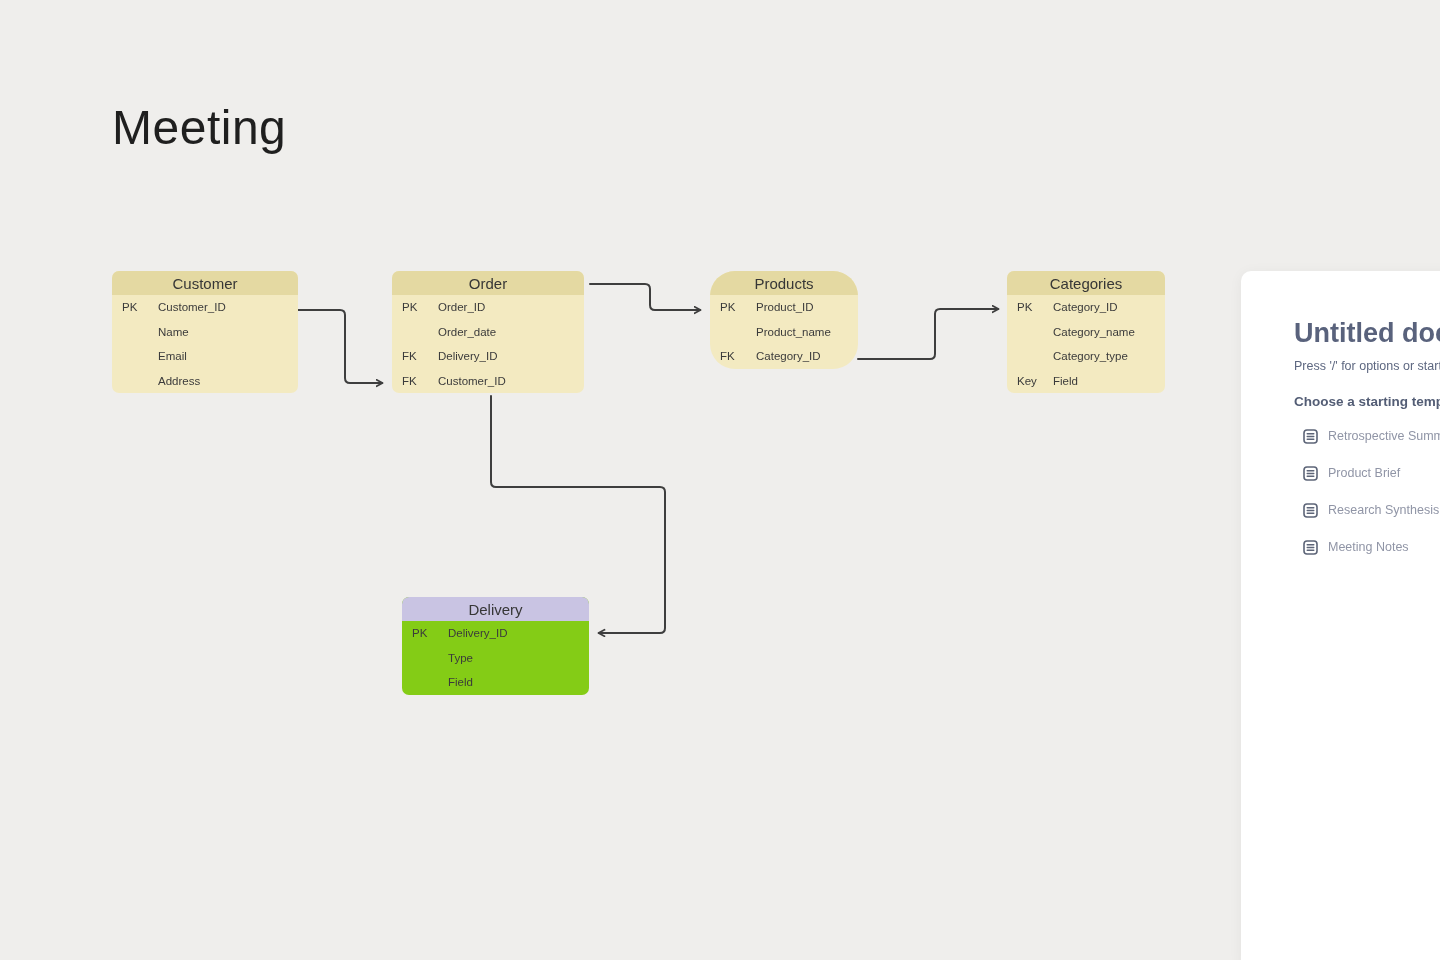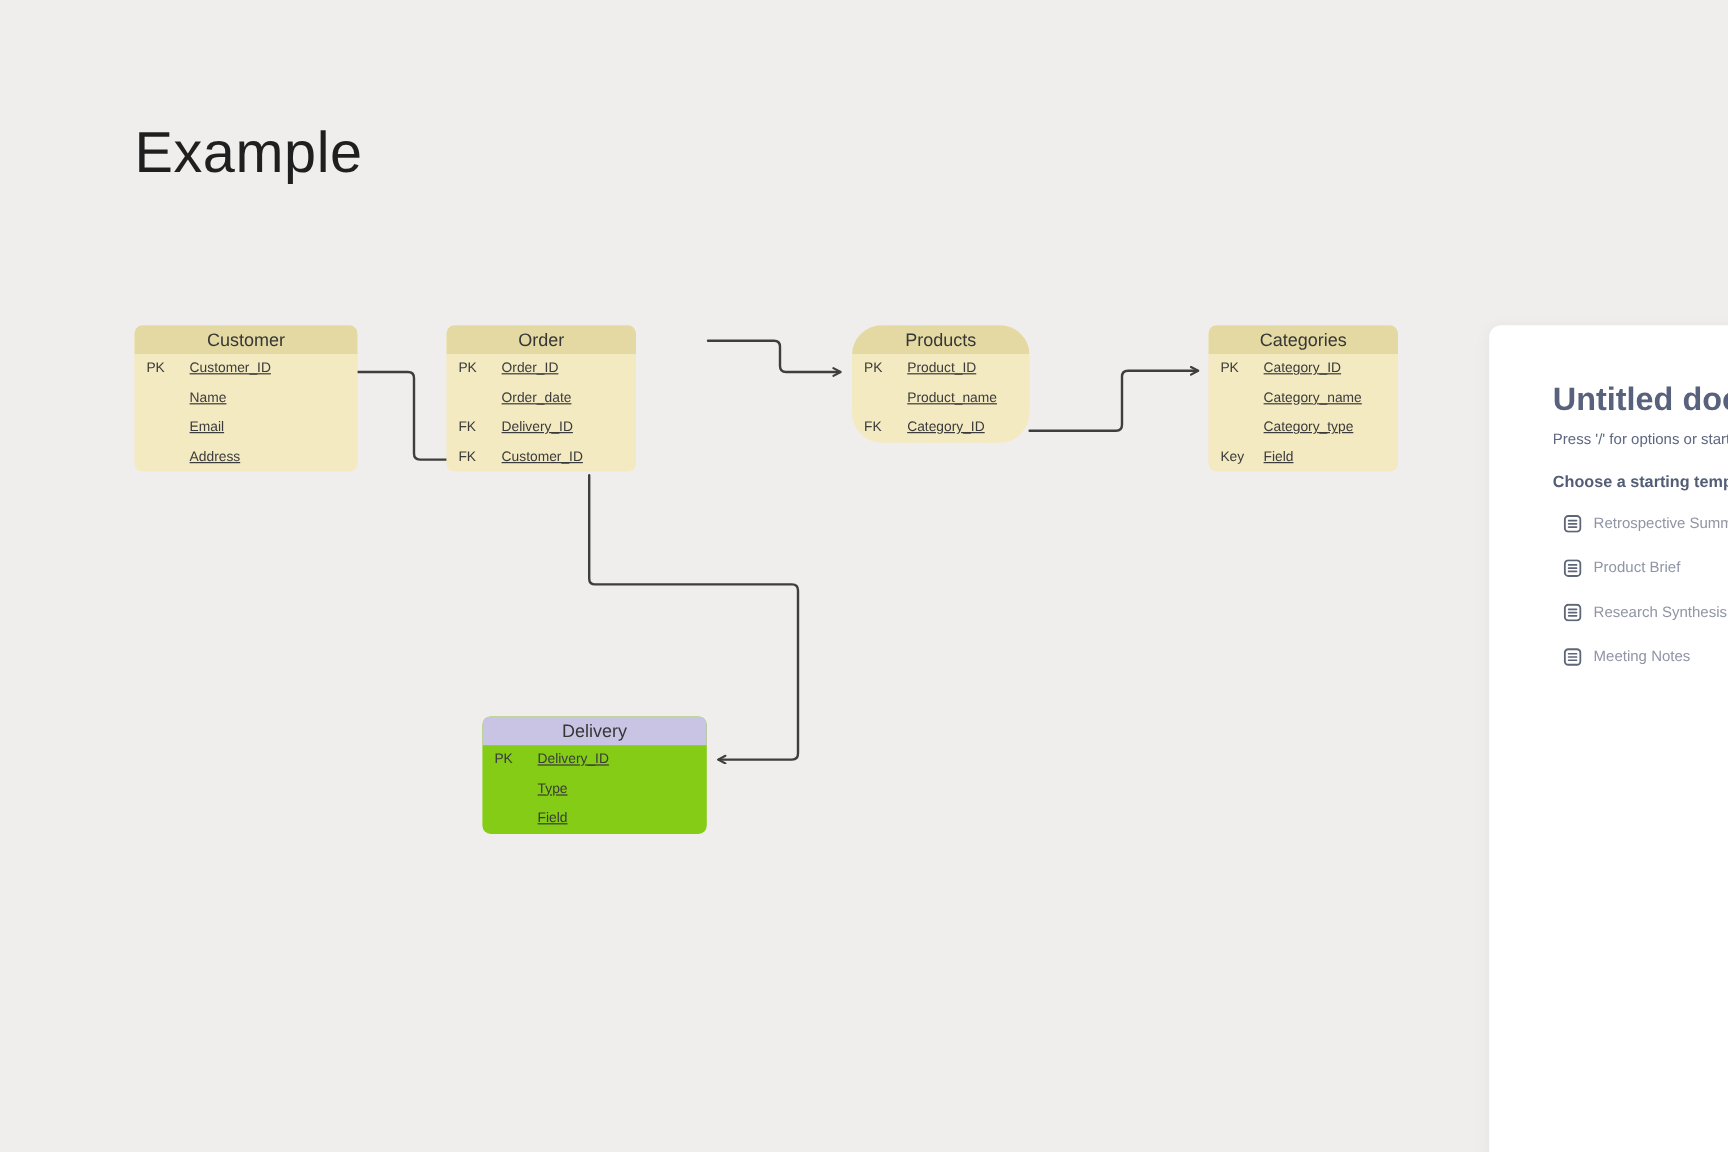--- a/index.html
+++ b/index.html
@@ -25,29 +25,29 @@
   .etable{
     position:absolute; border-radius:7px; overflow:hidden;
     font-size:11.5px; color:#3b3b3b;
   }
   .etable .ehead{
     height:24px; display:flex; align-items:center; justify-content:center;
     font-size:15px; color:#363636;
   }
   .etable .erow{ height:24.5px; display:flex; align-items:center; }
   .etable .ekey{ width:46px; padding-left:10px; flex:none; }
-  .etable .efield{ flex:1;text-decoration:underline; }
+  .etable .efield{ flex:1; }
 
   .tan        { background:#f3eac1; }
   .tan .ehead { background:#e4d9a2; }
   .purple        { background:#84cc16; }
   .purple .ehead { background:#c9c4e3; }
 
   #t-customer  { left:112px;  top:271px; width:186px; }
-  #t-order     { left:372px;  top:271px; width:158px; }
+  #t-order     { left:392px;  top:271px; width:192px; }
   #t-products  { left:710px;  top:271px; width:148px;border-radius:25px; }
   #t-categories{ left:1007px; top:271px; width:158px; }
   #t-delivery  { left:402px;  top:597px; width:187px; }
 
   
   .doc-panel{
     position:absolute; left:1241px; top:271px; width:430px; height:700px;
     background:#ffffff; border-radius:10px;
     box-shadow:0 2px 14px rgba(0,0,0,0.05);
     padding:46px 0 0 53px;
@@ -57,21 +57,21 @@
   .doc-hint{ margin-top:10px; font-size:12.5px; color:#5d6780; line-height:15px; white-space:nowrap; }
   .tmpl-heading{ margin-top:20px; font-size:13.5px; font-weight:700; color:#535d75; line-height:16px; white-space:nowrap; }
   .tmpl-list{ margin-top:18px; padding-left:9px; list-style:none; }
   .tmpl-item{ display:flex; align-items:center; gap:10px; height:16px; margin-bottom:21px; cursor:pointer; }
   .tmpl-item .ticon{ flex:none; width:15px; height:15px; }
   .tmpl-item .tlabel{ font-size:12.5px; color:#9095a6; white-space:nowrap; }
 </style>
 </head>
 <body>
 
-<div class="canvas-title">Example</div>
+<div class="canvas-title">Meeting</div>
 
 <svg class="wires" viewBox="0 0 1440 960">
   <defs>
     <marker id="arr" markerWidth="10" markerHeight="10" refX="6.5" refY="4" orient="auto" markerUnits="userSpaceOnUse">
       <path d="M1 0.8 L7 4 L1 7.2" fill="none" stroke="#3e3e3e" stroke-width="1.8" stroke-linecap="round" stroke-linejoin="round"></path>
     </marker>
   </defs>
   <g fill="none" stroke="#3e3e3e" stroke-width="2" stroke-linecap="round">
     <path d="M298 310 H340 Q345 310 345 315 V378 Q345 383 350 383 H382" marker-end="url(#arr)"></path>
     <path d="M590 284 H645 Q650 284 650 289 V305 Q650 310 655 310 H700" marker-end="url(#arr)"></path>

